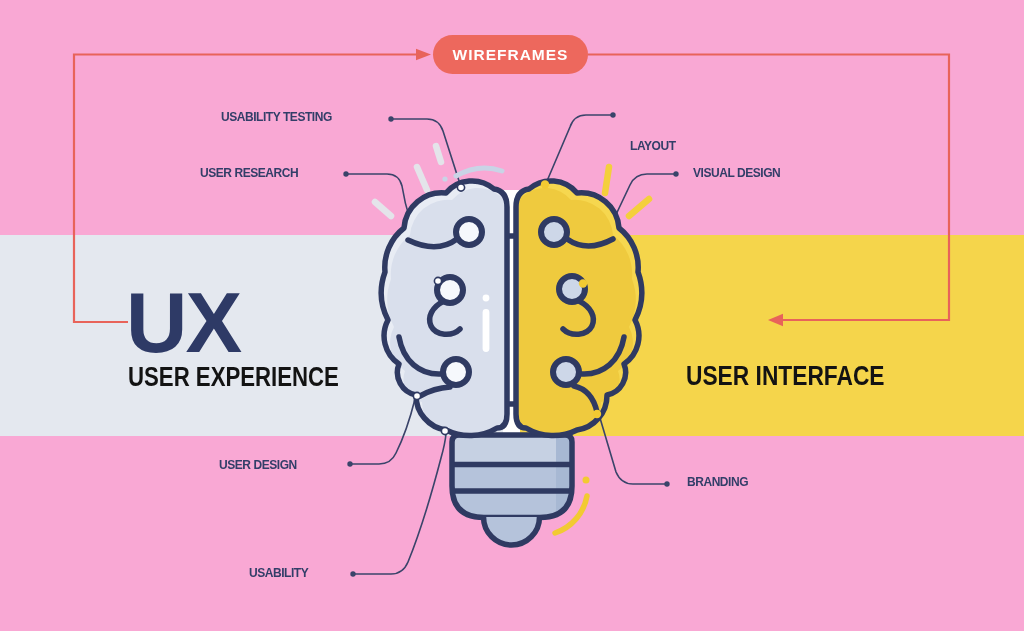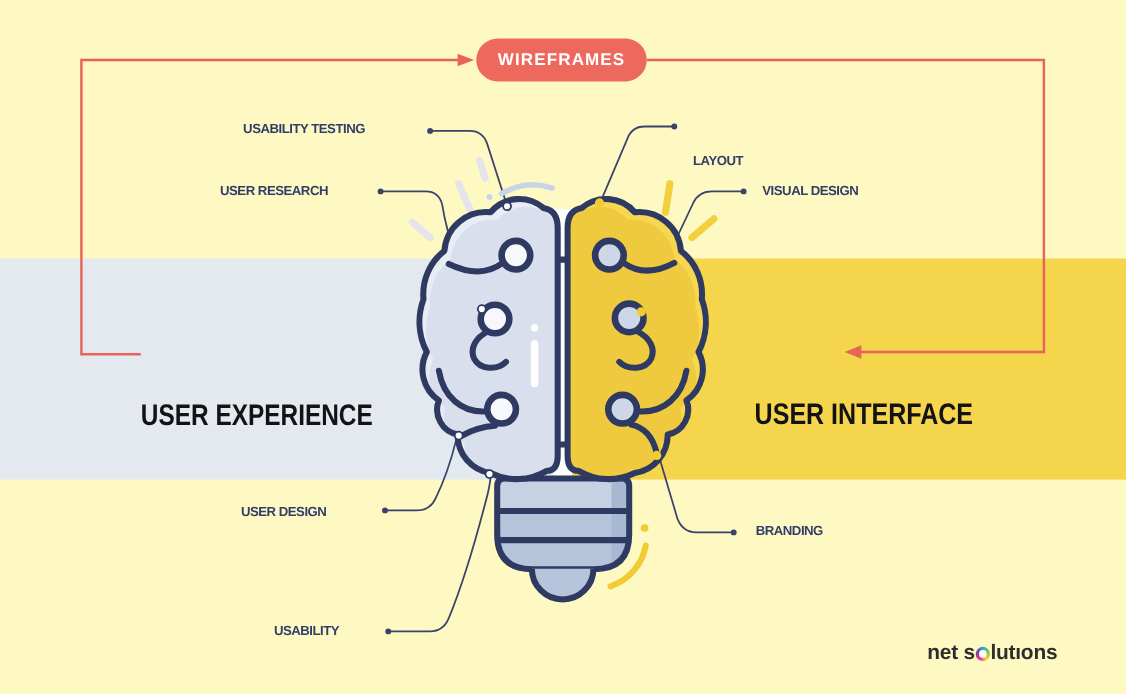--- a/index.html
+++ b/index.html
@@ -1,16 +1,16 @@
 <!DOCTYPE html>
 <html><head>
 <meta charset="utf-8">
 <style>
   html,body{margin:0;padding:0;background:#fff;}
-  .stage{position:relative;width:1024px;height:631px;overflow:hidden;background:#fef9c3;
+  .stage{position:relative;width:1024px;height:631px;overflow:hidden;background:#f9a8d4;
          font-family:"Liberation Sans", sans-serif;}
   .band{position:absolute;top:235px;height:201px;}
   .band.gray{left:0;width:512px;}
   .band.yellow{left:512px;width:512px;}
   svg.art{position:absolute;left:0;top:0;}
   .pill{position:absolute;left:433px;top:35px;width:155px;height:39px;border-radius:20px;
         display:flex;align-items:center;justify-content:center;
         color:#fff;font-size:15.5px;font-weight:bold;letter-spacing:1px;}
   .lbl{position:absolute;color:#323e68;font-size:12px;font-weight:bold;letter-spacing:-0.45px;white-space:nowrap;line-height:16px;}
   .acro{position:absolute;color:#2e3a66;font-size:85px;font-weight:bold;letter-spacing:-2px;line-height:62px;white-space:nowrap;}
@@ -151,18 +151,18 @@
   <div class="pill" style="background-color: rgb(237, 104, 93);">WIREFRAMES</div>
 
   <div class="lbl" style="left:221px;top:109px;">USABILITY TESTING</div>
   <div class="lbl" style="left:200px;top:165px;">USER RESEARCH</div>
   <div class="lbl" style="left:219px;top:457px;">USER DESIGN</div>
   <div class="lbl" style="left:249px;top:565px;">USABILITY</div>
   <div class="lbl" style="left:630px;top:106px;margin-top:32px;">LAYOUT</div>
   <div class="lbl" style="left:693px;top:165px;">VISUAL DESIGN</div>
   <div class="lbl" style="left:687px;top:474px;">BRANDING</div>
 
+  <div class="acro" style="left:126px;top:292px;">UX</div>
   <div class="sub" style="left:128px;top:364px;transform:scaleX(.822);">USER EXPERIENCE</div>
   <div class="sub" style="left:686px;top:363px;transform:scaleX(.843);">USER INTERFACE</div>
 
-  <div class="logo"><span>net s</span><span class="ring"></span><span>lutıons</span></div>
 
 </div>
 
 </body></html>

